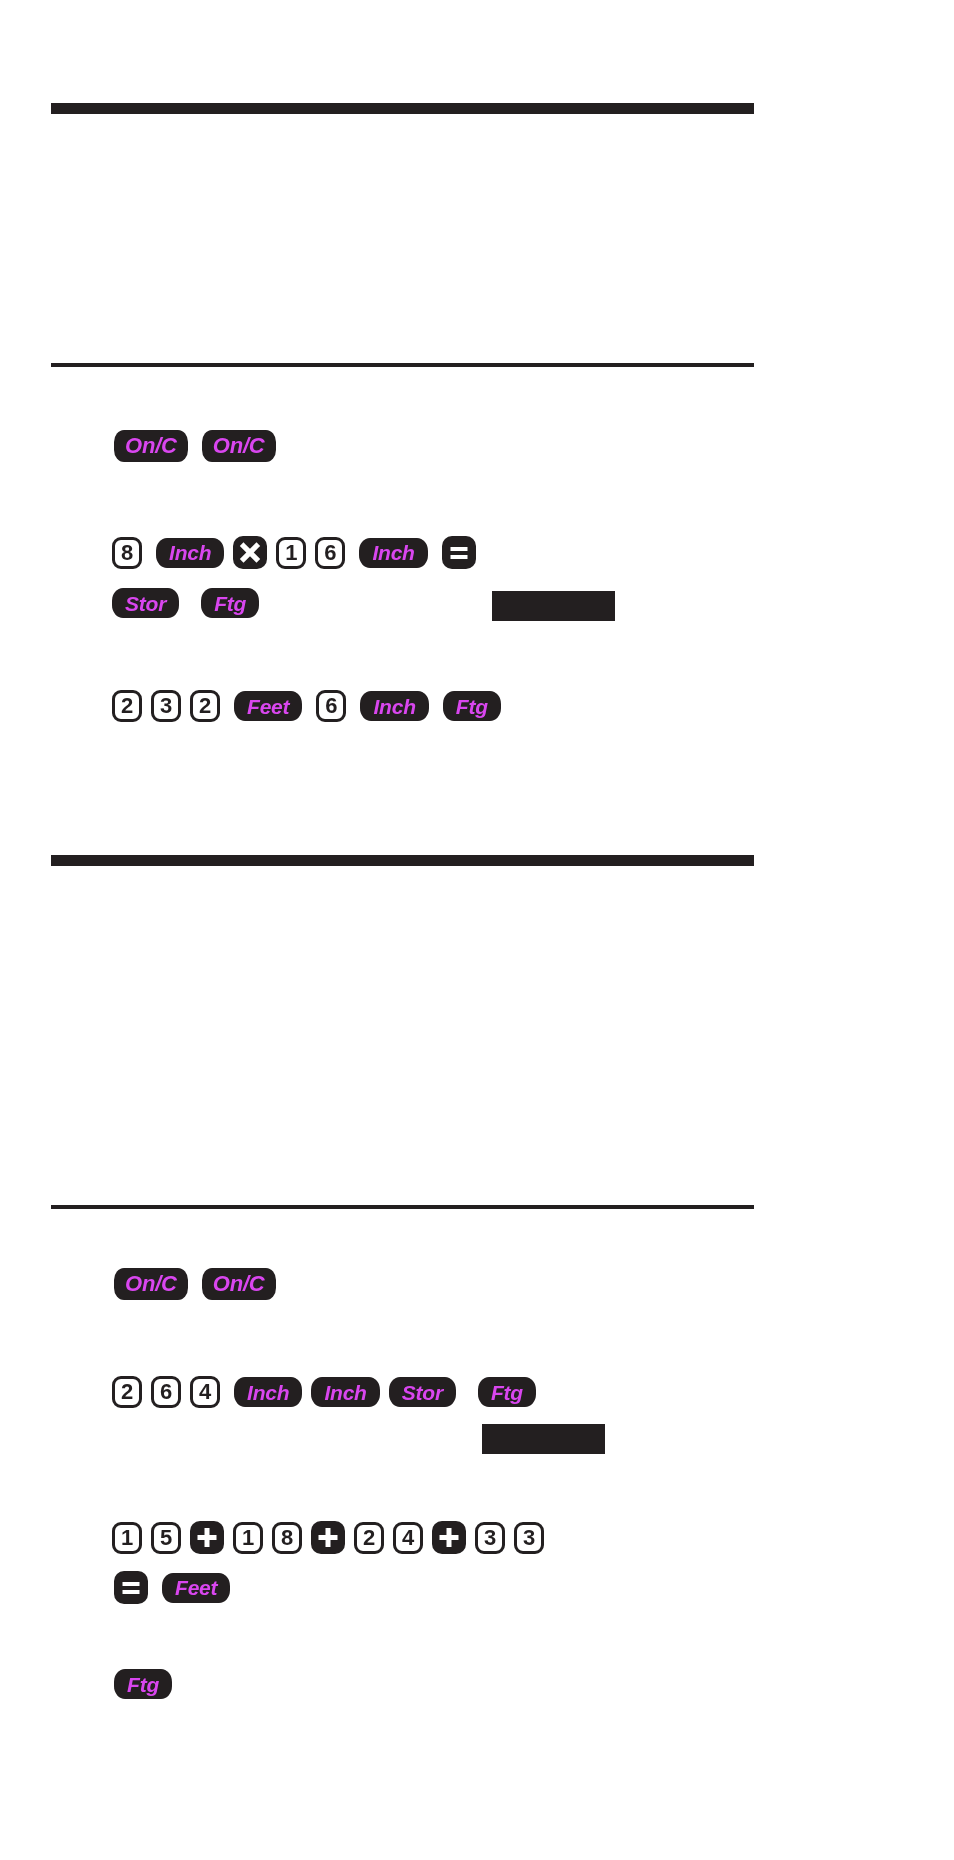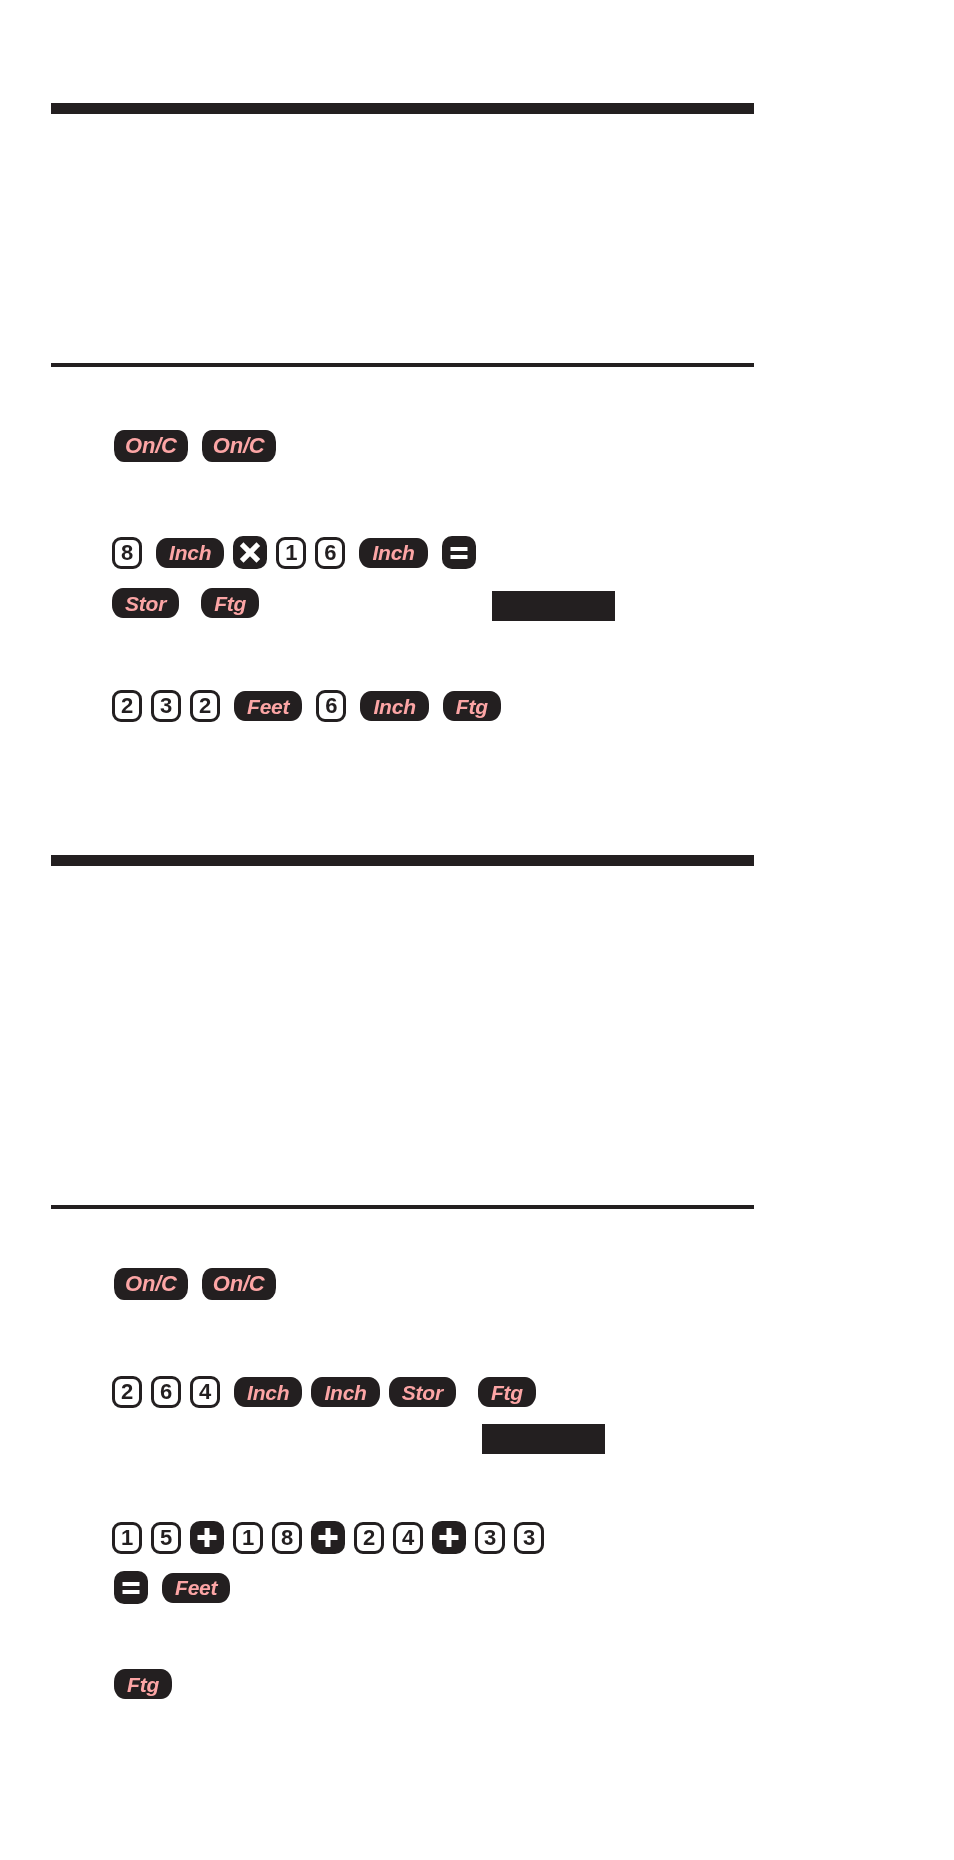--- a/index.html
+++ b/index.html
@@ -54,21 +54,21 @@
     font-style: italic;
     font-weight: bold;
     letter-spacing: -0.2px;
     line-height: 1;
     user-select: none;
   }
 
   
   .key.dark {
     background: #231f20;
-    color: #fca5a5;
+    color: #d946ef;
     border-radius: 11px / 13px;
     height: 30px;
     padding: 0 13px;
     font-size: 21px;
   }
 
   
   .key.num {
     background: #ffffff;
     color: #231f20;

